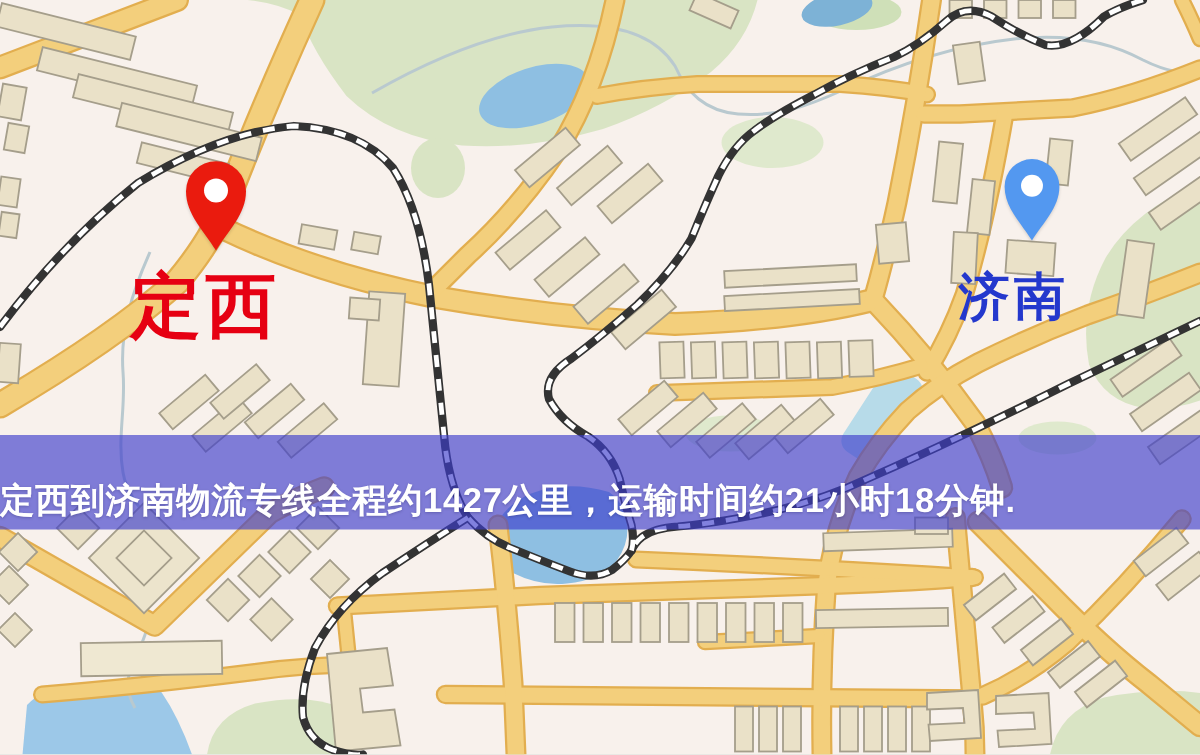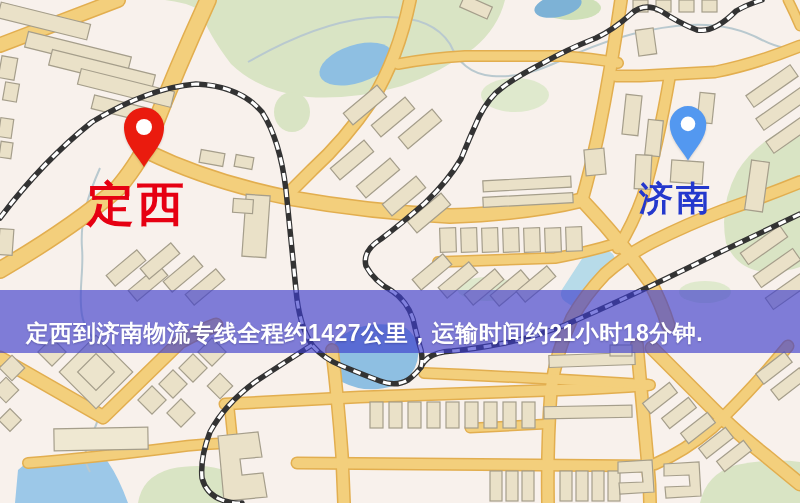--- a/index.html
+++ b/index.html
@@ -16,21 +16,21 @@
   }
   .origin-label{left:87px;top:180px;font-size:47px;color:#e60012;}
   .dest-label{left:639px;top:181px;font-size:34px;color:#2438cd;}
   .banner{
     position:absolute;left:0;top:290px;width:800px;height:63px;
     background:rgba(62,62,205,0.65);
     display:flex;align-items:center;
   }
   .banner-text{
     color:#ffffff;font-size:23px;font-weight:600;letter-spacing:.5px;
-    padding-left:26px;white-space:nowrap;
+    white-space:nowrap;
     text-shadow:0 1px 2px rgba(10,10,60,.25);
     margin-top:24px;
   }
 </style>
 </head>
 <body>
 
 <div id="stage">
 
   <svg id="map-svg" width="800" height="503" viewBox="0 0 800 503">

